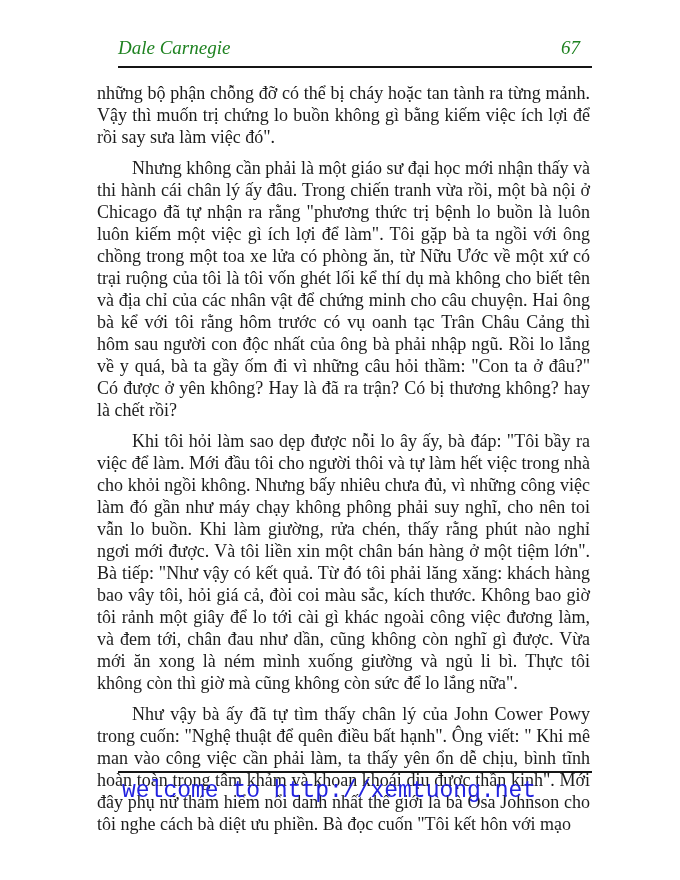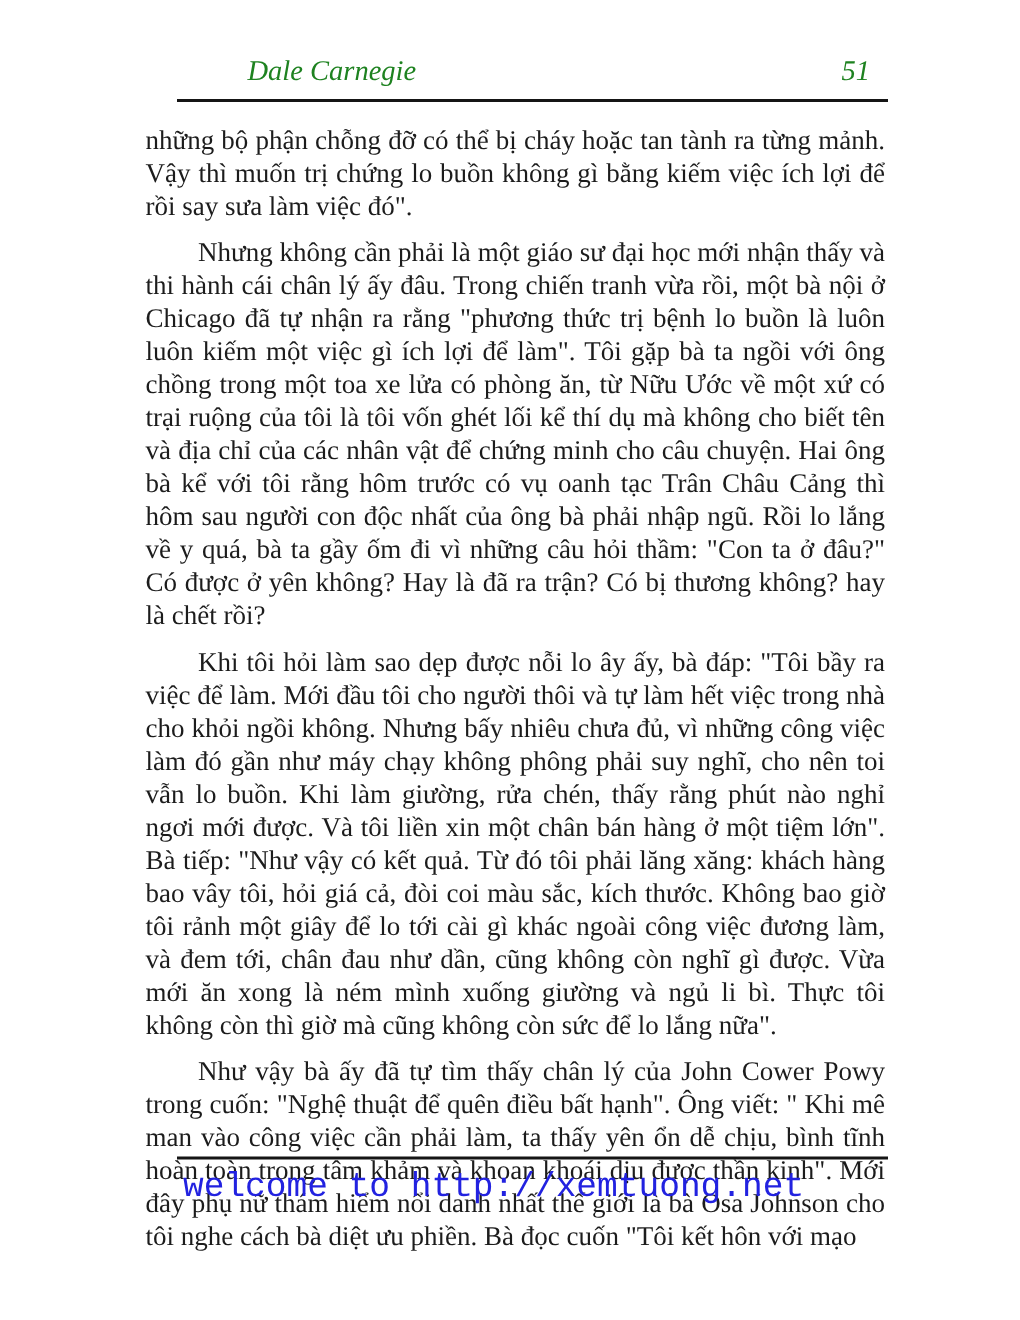--- a/index.html
+++ b/index.html
@@ -15,21 +15,20 @@
     position: absolute;
     top: 37px;
     left: 118px;
     right: 88px;
     display: flex;
     justify-content: space-between;
     align-items: baseline;
     color: var(--header-green, #1e8220);
     font-style: italic;
     font-size: 19px;
-    margin-left: 47px;
   }
   .pagenum { padding-right: 12px; }
   .rule {
     position: absolute;
     left: 118px;
     right: 88px;
     height: 2px;
     background: var(--rule-color, #151515);
   }
   .header-rule { top: 66px; }
@@ -57,21 +56,21 @@
   }
   .footer-link { cursor: pointer; }
 </style>
 </head>
 <body>
 
 <div class="page">
 
   <div class="header">
     <span class="author">Dale Carnegie</span>
-    <span class="pagenum">51</span>
+    <span class="pagenum">67</span>
   </div>
 
   <div class="rule header-rule"></div>
 
   <div class="body-text">
     <p class="first">những bộ phận chỗng đỡ có thể bị cháy hoặc tan tành ra từng mảnh. Vậy thì muốn trị chứng lo buồn không gì bằng kiếm việc ích lợi để rồi say sưa làm việc đó".</p>
     <p>Nhưng không cần phải là một giáo sư đại học mới nhận thấy và thi hành cái chân lý ấy đâu. Trong chiến tranh vừa rồi, một bà nội ở Chicago đã tự nhận ra rằng "phương thức trị bệnh lo buồn là luôn luôn kiếm một việc gì ích lợi để làm". Tôi gặp bà ta ngồi với ông chồng trong một toa xe lửa có phòng ăn, từ Nữu Ước về một xứ có trại ruộng của tôi là tôi vốn ghét lối kể thí dụ mà không cho biết tên và địa chỉ của các nhân vật để chứng minh cho câu chuyện. Hai ông bà kể với tôi rằng hôm trước có vụ oanh tạc Trân Châu Cảng thì hôm sau người con độc nhất của ông bà phải nhập ngũ. Rồi lo lắng về y quá, bà ta gầy ốm đi vì những câu hỏi thầm: "Con ta ở đâu?" Có được ở yên không? Hay là đã ra trận? Có bị thương không? hay là chết rồi?</p>
     <p>Khi tôi hỏi làm sao dẹp được nỗi lo ây ấy, bà đáp: "Tôi bầy ra việc để làm. Mới đầu tôi cho người thôi và tự làm hết việc trong nhà cho khỏi ngồi không. Nhưng bấy nhiêu chưa đủ, vì những công việc làm đó gần như máy chạy không phông phải suy nghĩ, cho nên toi vẫn lo buồn. Khi làm giường, rửa chén, thấy rằng phút nào nghỉ ngơi mới được. Và tôi liền xin một chân bán hàng ở một tiệm lớn". Bà tiếp: "Như vậy có kết quả. Từ đó tôi phải lăng xăng: khách hàng bao vây tôi, hỏi giá cả, đòi coi màu sắc, kích thước. Không bao giờ tôi rảnh một giây để lo tới cài gì khác ngoài công việc đương làm, và đem tới, chân đau như dần, cũng không còn nghĩ gì được. Vừa mới ăn xong là ném mình xuống giường và ngủ li bì. Thực tôi không còn thì giờ mà cũng không còn sức để lo lắng nữa".</p>
     <p>Như vậy bà ấy đã tự tìm thấy chân lý của John Cower Powy trong cuốn: "Nghệ thuật để quên điều bất hạnh". Ông viết: " Khi mê man vào công việc cần phải làm, ta thấy yên ổn dễ chịu, bình tĩnh hoàn toàn trong tâm khảm và khoan khoái dịu được thần kinh". Mới đây phụ nữ thám hiểm nổi danh nhất thế giới là bà Osa Johnson cho tôi nghe cách bà diệt ưu phiền. Bà đọc cuốn "Tôi kết hôn với mạo</p>
   </div>

